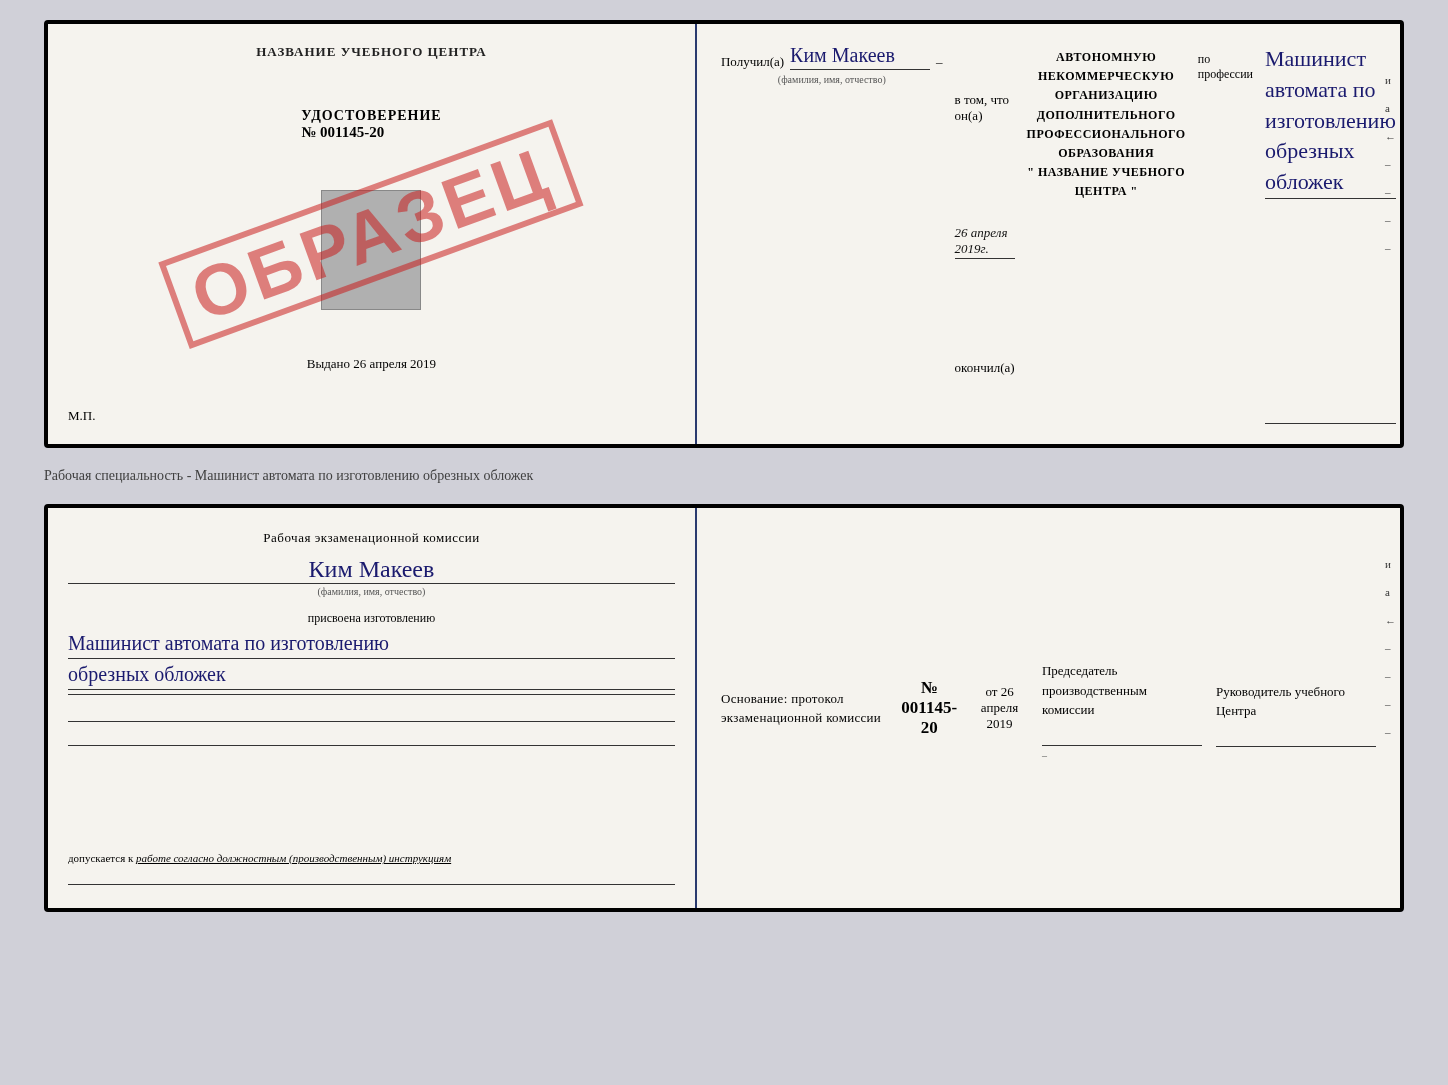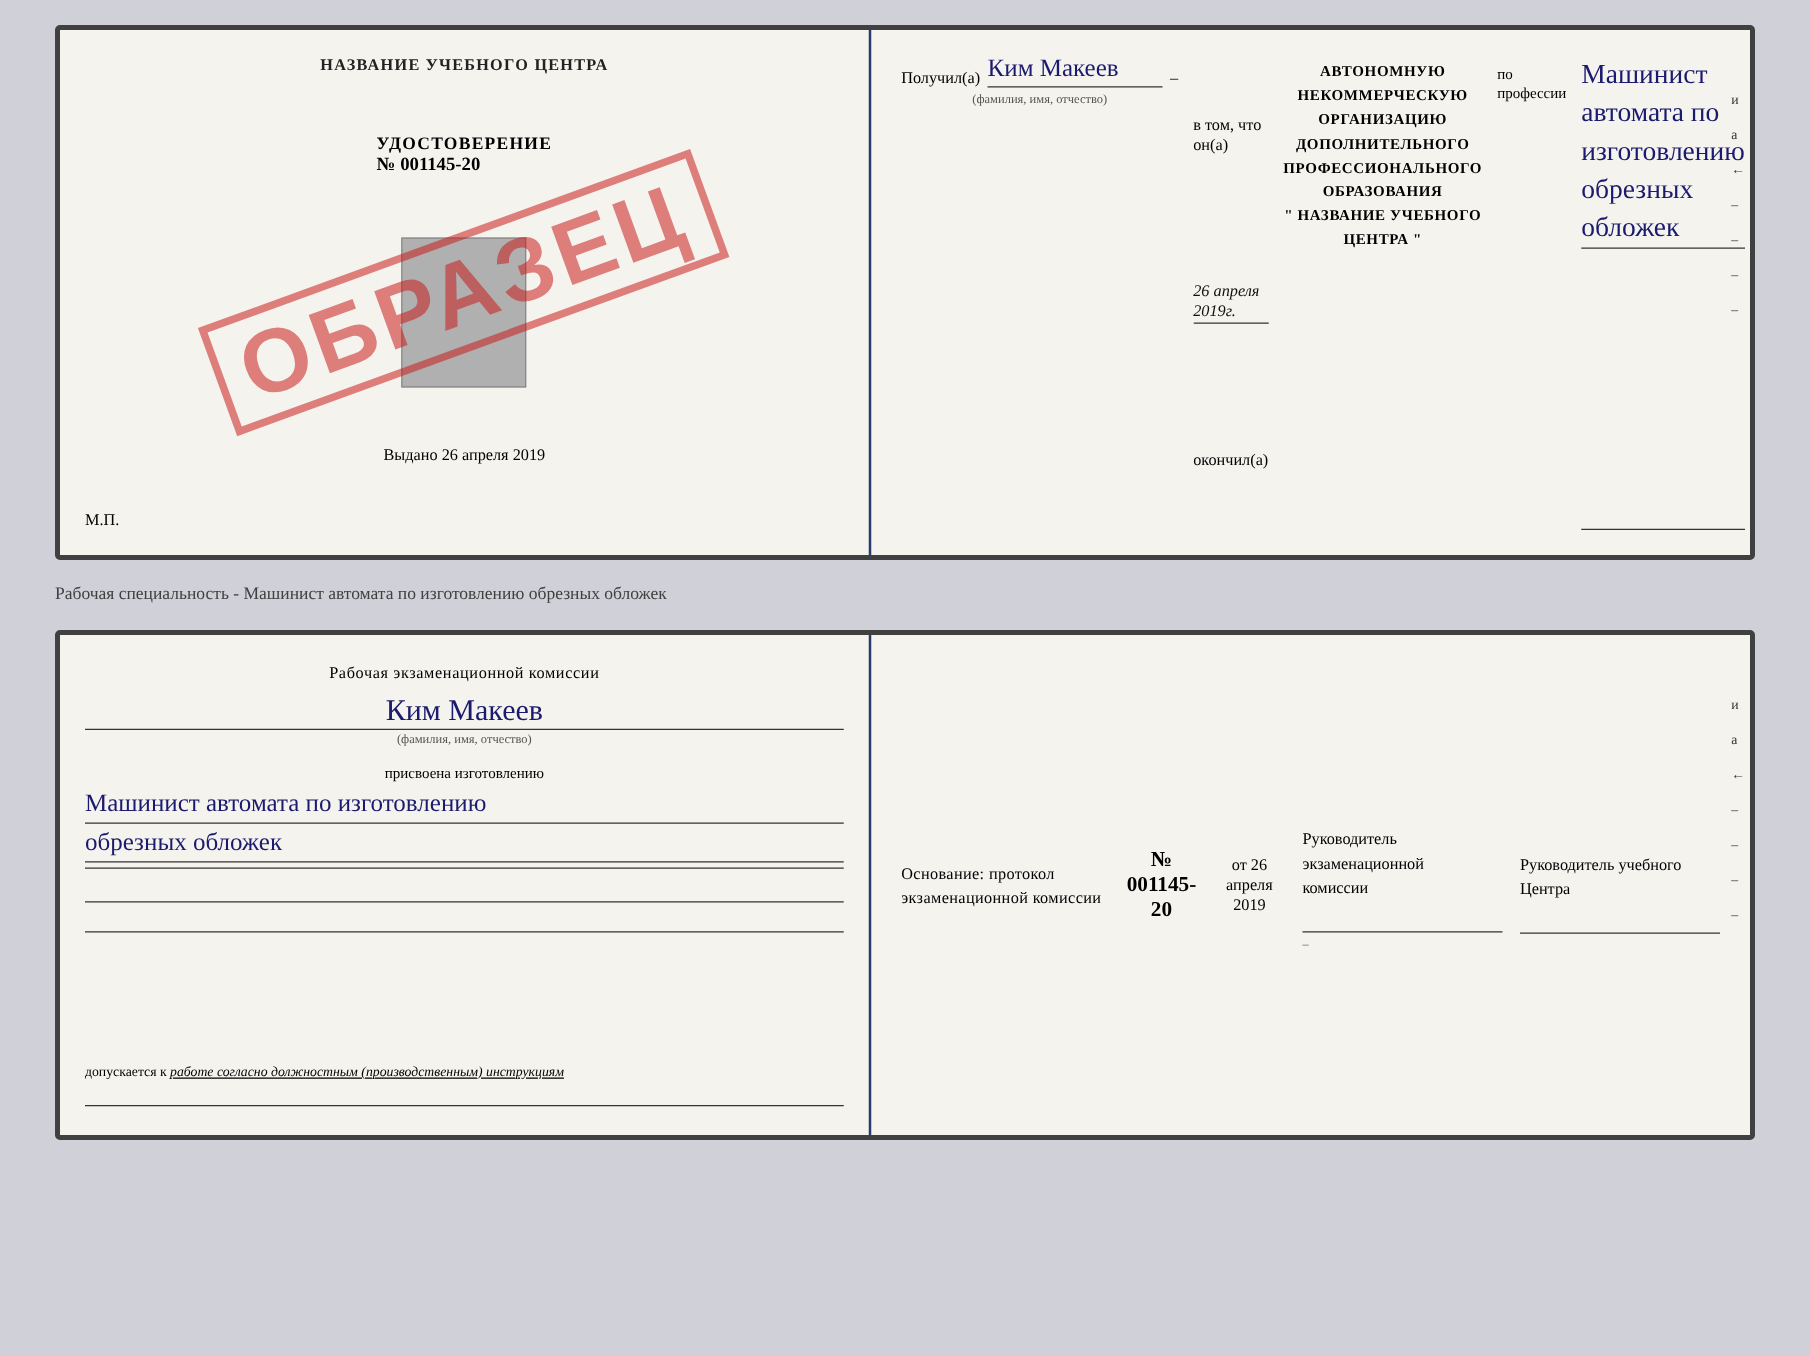--- a/index.html
+++ b/index.html
@@ -12,21 +12,21 @@
       flex-direction: column;
       align-items: center;
       padding: 20px;
       gap: 16px;
     }
 
     .document-section {
       display: flex;
       width: 1360px;
       background: #f5f3ee;
-      border: 4px solid #404040;
+      border: 4px solid #000000;
       border-radius: 4px;
       overflow: hidden;
       position: relative;
     }
 
     .doc-left {
       width: 48%;
       border-right: 2px solid #2a3a6e;
       padding: 20px;
       position: relative;
@@ -417,21 +417,21 @@
     <div class="osnov-text">Основание: протокол экзаменационной комиссии</div>
 
     <span class="num-large">№  001145-20</span>
 
     <div class="ot-text">
       <span>от</span>
       <span>26 апреля 2019</span>
     </div>
 
     <div class="chairman-block">
-      <div>Руководитель экзаменационной</div>
+      <div>Председатель производственным</div>
       <div>комиссии</div>
       <span class="sig-line"></span>
       <span style="font-size:10px; color:#555; display:block; margin-top:2px;">–</span>
     </div>
 
     <div class="rukovoditel-block">
       <div>Руководитель учебного</div>
       <div>Центра</div>
       <span class="sig-line"></span>
     </div>

